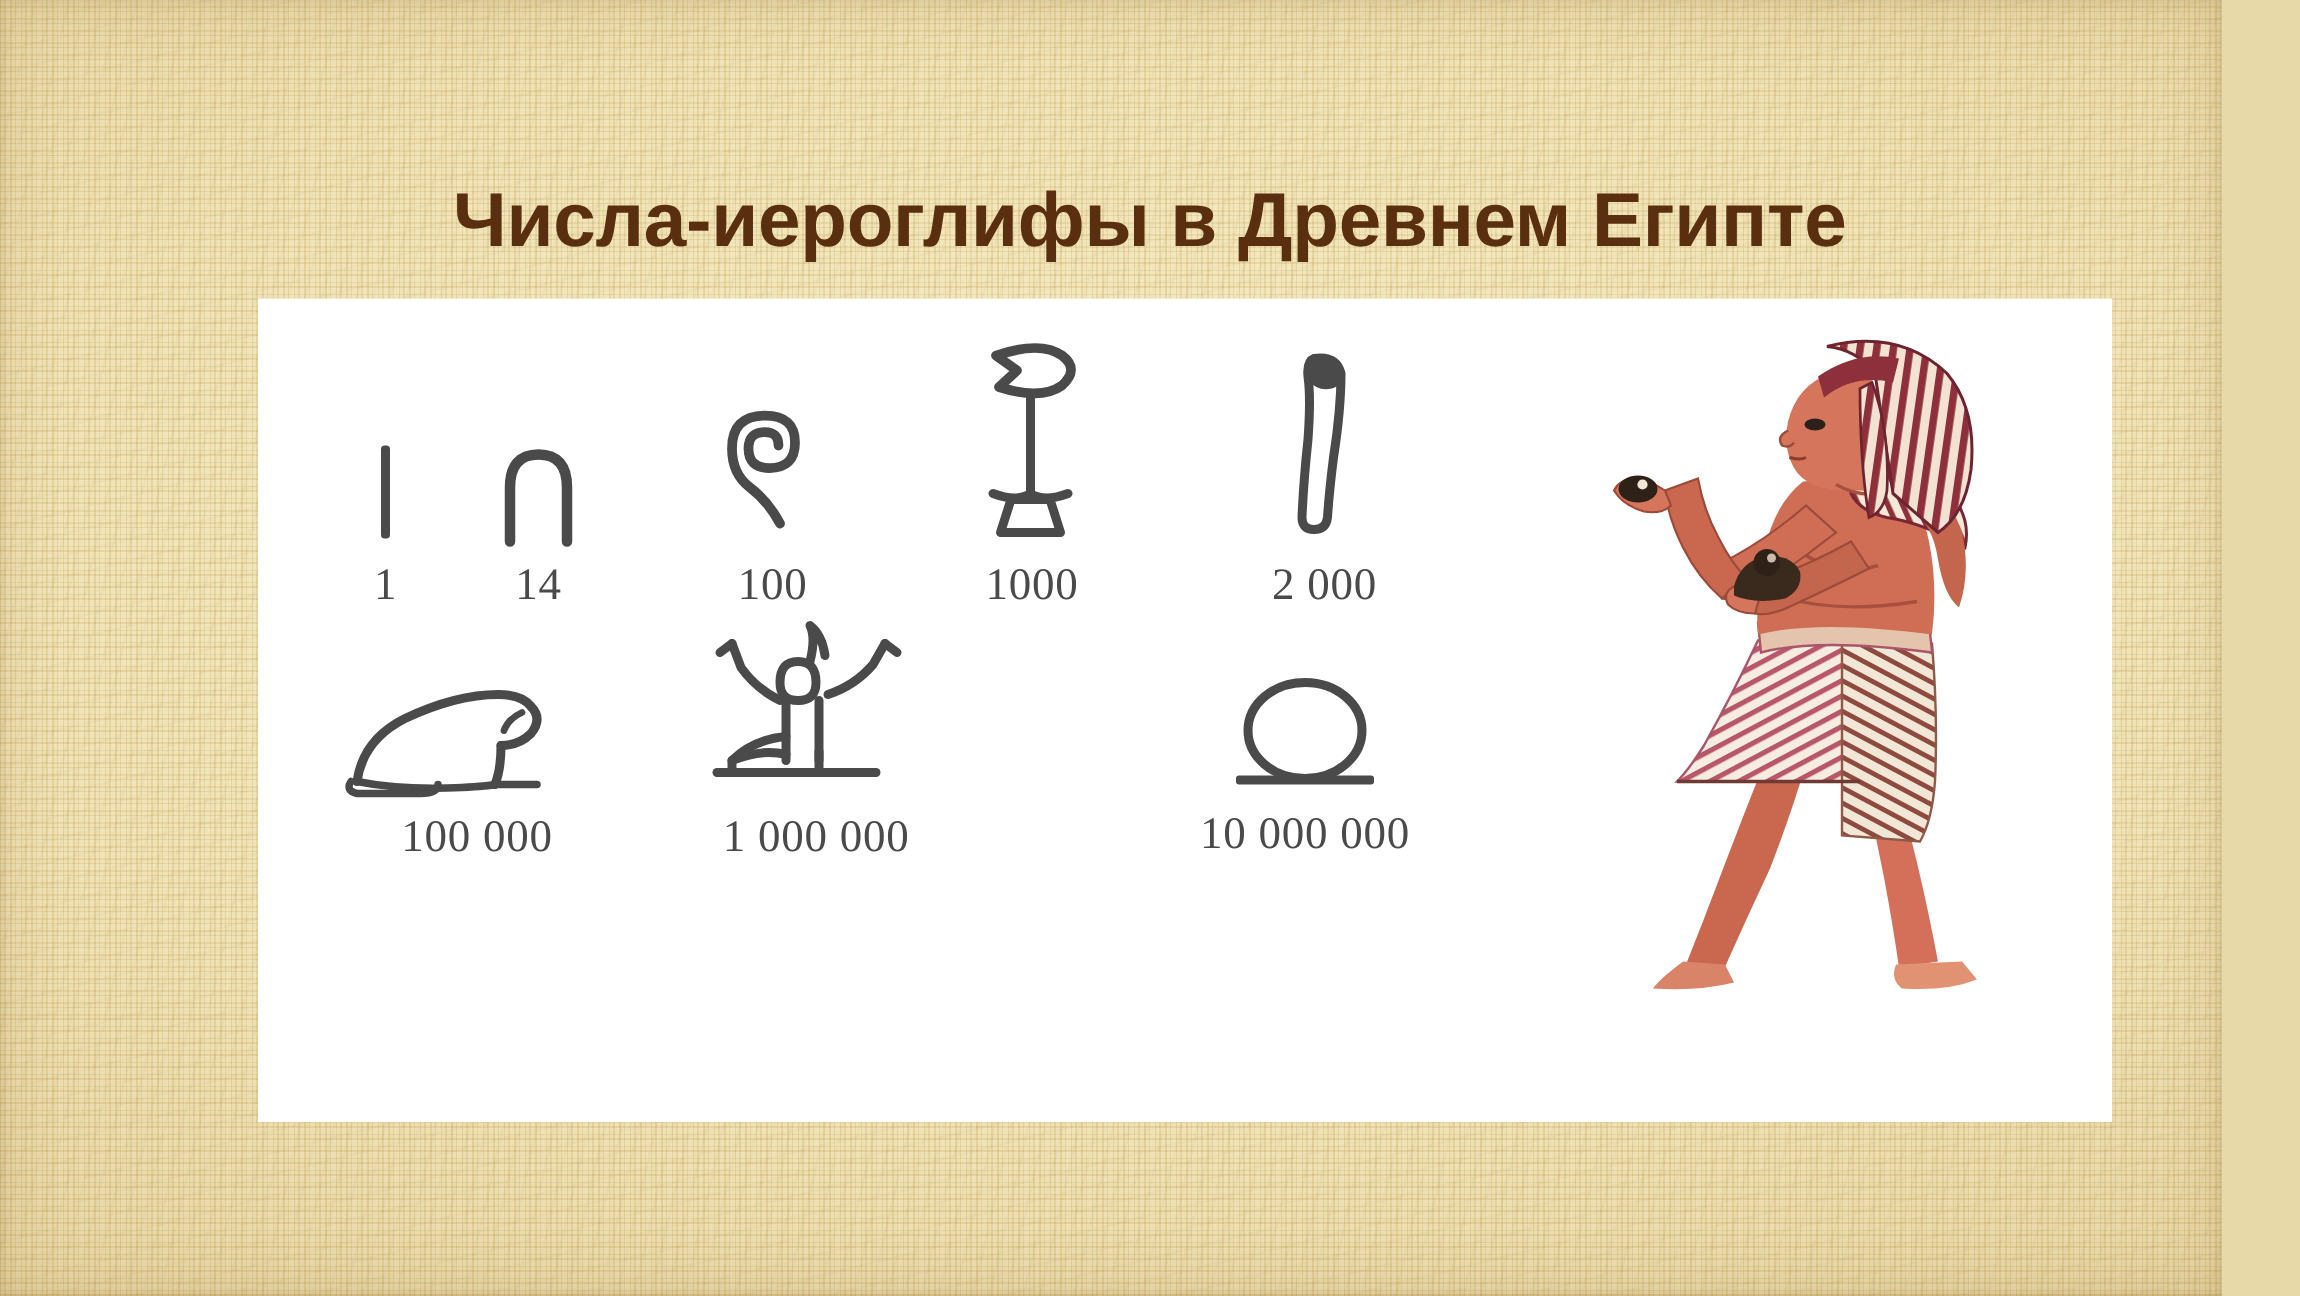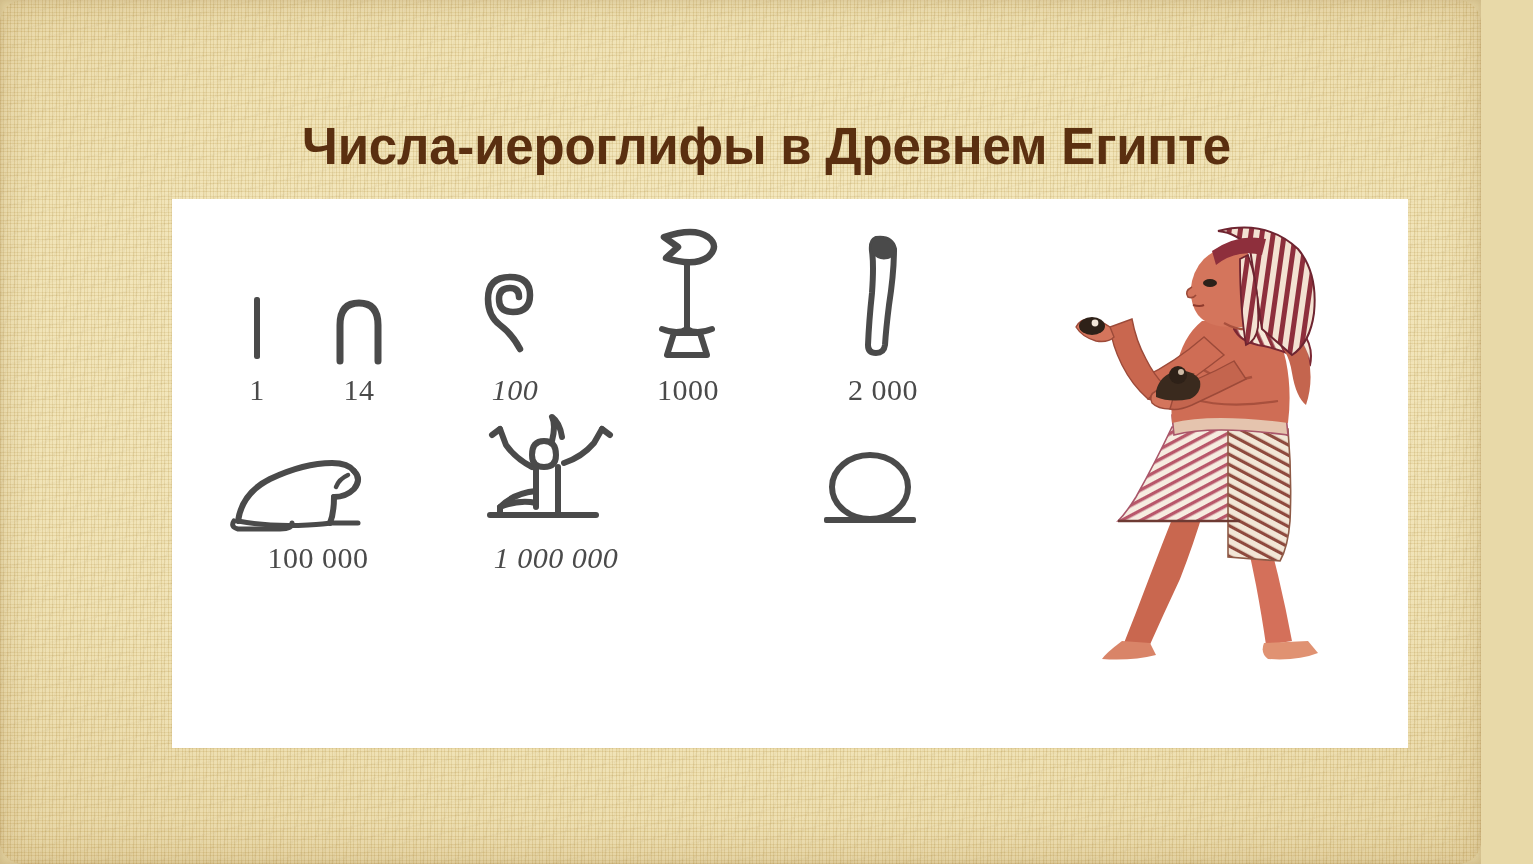--- a/index.html
+++ b/index.html
@@ -45,21 +45,20 @@
         rgba(150,118,55,0.055) 2px,
         rgba(255,255,255,0.00) 2px,
         rgba(255,255,255,0.00) 11px),
       repeating-linear-gradient(-14deg,
         rgba(160,126,58,0.05) 0px,
         rgba(160,126,58,0.05) 2px,
         rgba(255,255,255,0.00) 2px,
         rgba(255,255,255,0.00) 14px),
       radial-gradient(ellipse 120% 95% at 50% 45%,
         #f4e8bd 0%, #ecdcaa 45%, #dcc58c 82%, #cdb47a 100%);
-    border-radius: 23px;
   }
   
   #slide::after {
     content: "";
     position: absolute;
     inset: 0;
     pointer-events: none;
     box-shadow:
       inset 0 0 42px rgba(150,112,48,0.20),
       inset 0 0 6px rgba(120,88,34,0.16);
@@ -107,26 +106,26 @@
     font-size: 30px;
     line-height: 34px;
     color: #4a4a4a;
     white-space: nowrap;
     letter-spacing: 0.5px;
   }
 
   
   #item-1      { left: 30px;  top: 88px;  width: 110px; }
   #item-10     { left: 122px; top: 88px;  width: 130px; }
-  #item-100    { left: 268px; top: 68px;  width: 150px; font-style: italic; }
+  #item-100    { left: 268px; top: 68px;  width: 150px; }
   #item-1000   { left: 432px; top: 22px;  width: 168px; }
   #item-10000  { left: 616px; top: 22px;  width: 190px; }
   
   #item-100000    { left: 36px;  top: 250px; width: 220px; }
-  #item-1000000   { left: 264px; top: 212px; width: 240px; font-style: italic; }
+  #item-1000000   { left: 252px; top: 212px; width: 240px; }
   #item-10000000  { left: 568px; top: 248px; width: 260px; }
 
   .glyph-art svg { display: block; margin: 0 auto; }
 
   
   #figure {
     position: absolute;
     left: 880px;
     top: 10px;
     width: 320px;
@@ -252,20 +251,21 @@
       <div class="glyph-label">1 000 000</div>
     </div>
 
     <div class="glyph-item" id="item-10000000">
       <div class="glyph-art">
         <svg width="260" height="92" viewBox="0 0 260 92" aria-hidden="true">
           <ellipse cx="130" cy="40" rx="38" ry="32" fill="none" stroke="#4a4a4a" stroke-width="6"></ellipse>
           <rect x="84" y="70" width="92" height="6" rx="2" fill="#4a4a4a"></rect>
         </svg>
       </div>
+      <div class="glyph-label">10 000 000</div>
     </div>
 
     <div id="figure">
       <svg width="320" height="470" viewBox="0 0 320 470" aria-hidden="true">
         <defs>
 
           <pattern id="nemesStripes" width="11" height="11" patternUnits="userSpaceOnUse" patternTransform="rotate(8)">
             <rect width="11" height="11" fill="#f3e2d2"></rect>
             <rect width="5" height="11" fill="#8e2f3c"></rect>
           </pattern>

